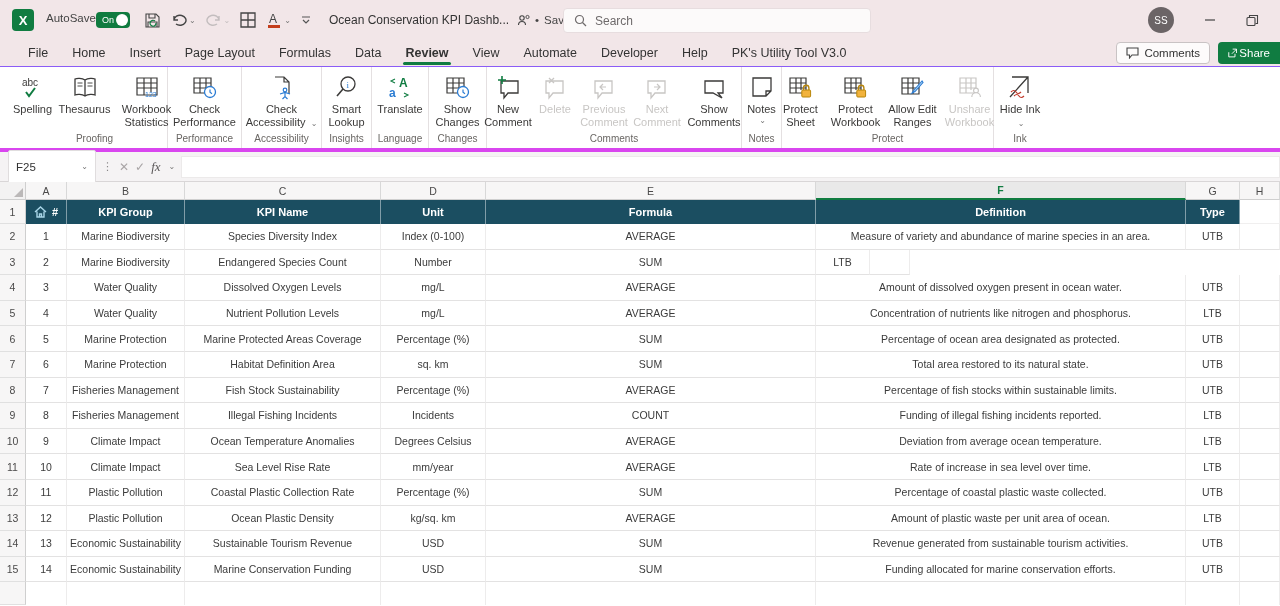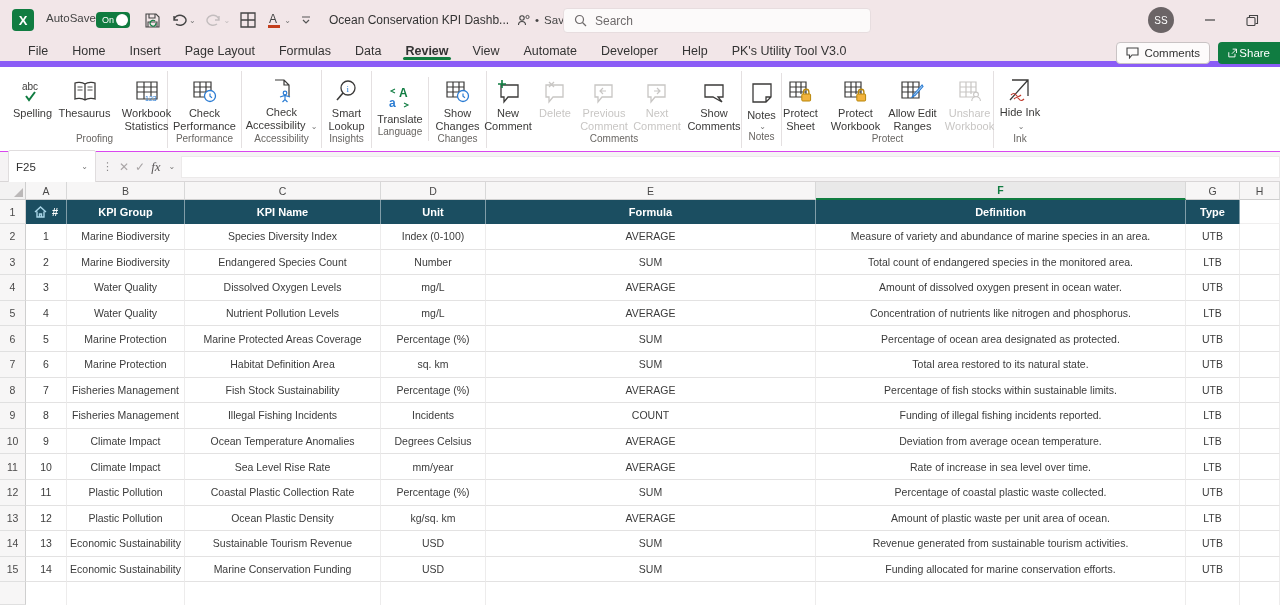--- a/index.html
+++ b/index.html
@@ -16,30 +16,30 @@
   .chev { font-size:8px; color:#777; margin-left:2px; }
   .chev.dis { color:#C3BDBE; }
   .doc-title { margin-left:18px; font-size:12px; color:#333; white-space:nowrap; }
   .saved-wrap { display:flex; align-items:center; gap:5px; margin-left:8px; font-size:11.5px; color:#444; }
   .searchbox { position:absolute; left:563px; top:8px; width:308px; height:25px; background:#FCFAFA; border:1px solid #E7DDDF; border-radius:4px; display:flex; align-items:center; padding-left:10px; gap:8px; color:#6E6A6B; font-size:12px; }
   .win-right { position:absolute; right:21px; top:0; height:40px; display:flex; align-items:center; gap:30px; }
   .avatar { width:26px; height:26px; border-radius:50%; background:#6B6466; color:#fff; font-size:10px; display:flex; align-items:center; justify-content:center; }
   .winbtn { color:#444; display:flex; align-items:center; }
 
   
-  .menubar { position:relative; height:27px; background:#F2E6E8; display:flex; align-items:center; padding-left:16px; gap:0; border-bottom:6px solid #8b5cf6; }
+  .menubar { position:relative; height:27px; background:#F2E6E8; display:flex; align-items:center; padding-left:16px; gap:0; border-bottom:1px solid #8b5cf6; }
   .mtab { font-size:12.5px; color:#333; padding:0 12px; height:100%; display:flex; align-items:center; position:relative; white-space:nowrap; }
   .mtab.active { font-weight:bold; }
   .mtab.active::after { content:""; position:absolute; left:10px; right:10px; bottom:1px; height:3px; background:#107C41; border-radius:2px; }
   .menubar-right { position:absolute; right:0; top:2px; display:flex; align-items:center; gap:8px; }
   .comments-btn { display:flex; align-items:center; gap:5px; background:#FDFBFB; border:1px solid #C9C3C4; border-radius:4px; height:22px; padding:0 9px; font-size:11.5px; color:#333; }
   .share-btn { display:flex; align-items:center; gap:2px; background:#107C41; border-radius:4px 0 0 4px; height:22px; padding:0 10px; font-size:11.5px; color:#fff; width:62px; }
 
   
-  .ribbon { height:85px; background:#fff; border-bottom:1px solid #d946ef; display:flex; padding-left:22px;align-items:center; }
+  .ribbon { height:85px; background:#fff; border-bottom:4px solid #d946ef; display:flex; padding-left:22px; }
   .rgroup { display:flex; flex-direction:column; align-items:center; border-right:1px solid #E4E0E1; padding-top:4px; }
   .rgroup-btns { display:flex; flex:1; align-items:flex-start; justify-content:center; }
   .rgroup-label { font-size:10px; color:#696663; padding-bottom:4px; }
   .rbtn { display:flex; flex-direction:column; align-items:center; padding-top:2px; color:#3B3A39; }
   .rbtn .icon { height:30px; display:flex; align-items:center; justify-content:center; }
   .rbtn .lbl { font-size:11px; line-height:13px; text-align:center; color:#3B3A39; }
   .rbtn.disabled { color:#C8C6C4; }
   .rbtn.disabled .lbl { color:#C8C6C4; }
 
   
@@ -501,21 +501,20 @@
           <div class="cell w5">Measure of variety and abundance of marine species in an area.</div>
           <div class="cell w6">UTB</div>
           <div class="cell w7"></div>
         </div>
         <div class="grid-row">
           <div class="cell w0">2</div>
           <div class="cell w1">Marine Biodiversity</div>
           <div class="cell w2">Endangered Species Count</div>
           <div class="cell w3">Number</div>
           <div class="cell w4">SUM</div>
-          <div class="cell w5">Total count of endangered species in the monitored area.</div>
           <div class="cell w6">LTB</div>
           <div class="cell w7"></div>
         </div>
         <div class="grid-row">
           <div class="cell w0">3</div>
           <div class="cell w1">Water Quality</div>
           <div class="cell w2">Dissolved Oxygen Levels</div>
           <div class="cell w3">mg/L</div>
           <div class="cell w4">AVERAGE</div>
           <div class="cell w5">Amount of dissolved oxygen present in ocean water.</div>

